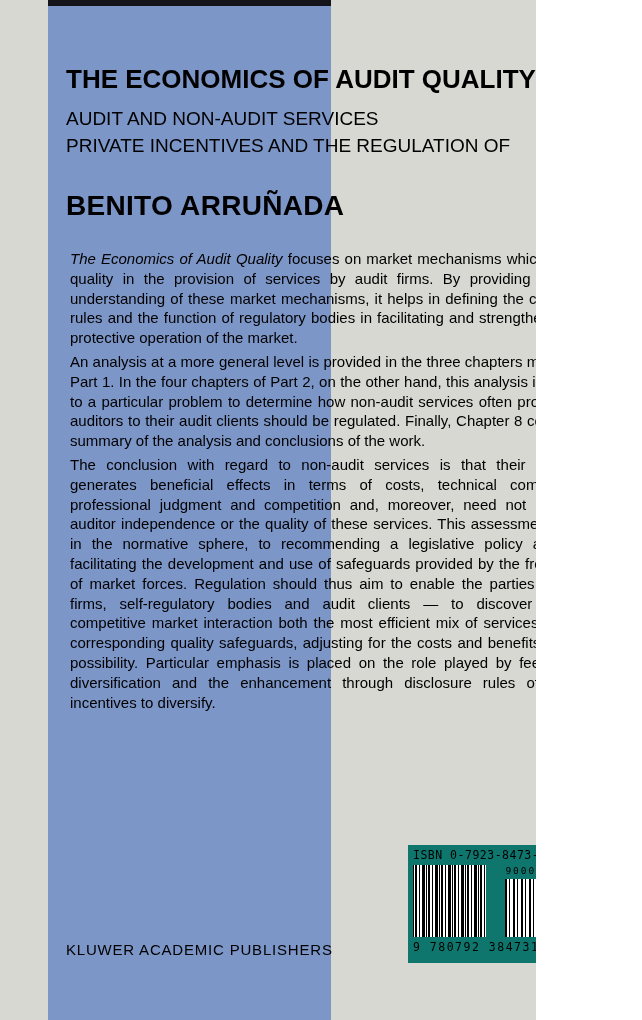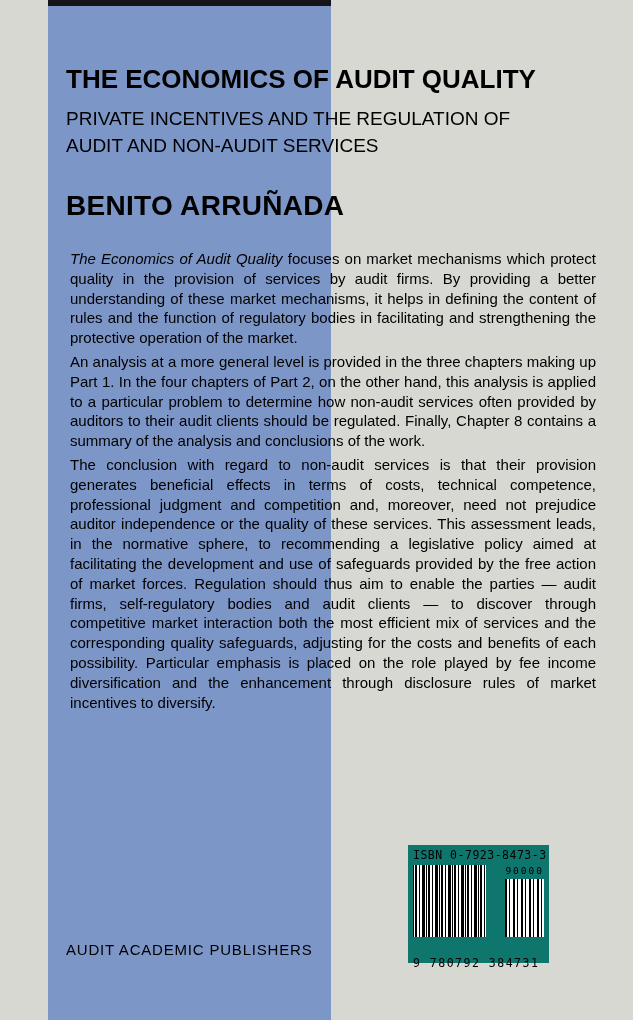--- a/index.html
+++ b/index.html
@@ -1,18 +1,18 @@
 <!DOCTYPE html>
 <html><head>
 <meta charset="utf-8">
 <style>
   html,body{margin:0;padding:0;background:#ffffff;}
   .cover{
     position:relative;
-    width:633px;height:1020px;
+    width:536px;height:1020px;
     background:#d8d8d3;
     font-family:"Liberation Sans",sans-serif;
     color:#000;
     overflow:hidden;
   }
   .band{
     position:absolute;left:48px;top:0;width:283px;height:1020px;
     background:#7d96c8;
   }
   .top-edge{
@@ -88,50 +88,50 @@
     background:repeating-linear-gradient(90deg,
       #000 0px,#000 2px,
       #fff 2px,#fff 4px,
       #000 4px,#000 5px,
       #fff 5px,#fff 8px);
   }
   .ean{
     font-family:"DejaVu Sans Mono",monospace;
     font-size:11.5px;line-height:14px;
     letter-spacing:1.5px;
-    margin-top:19px;
+    margin-top:3px;
     white-space:nowrap;
   }
 </style>
 </head>
 <body>
 
 <div class="cover">
 
   <div class="band"></div>
   <div class="top-edge"></div>
 
   <div class="content">
     <h1 class="title">THE ECONOMICS OF AUDIT QUALITY</h1>
 
     <div class="subtitle">
+      <div>AUDIT AND NON-AUDIT SERVICES</div>
       <div>PRIVATE INCENTIVES AND THE REGULATION OF</div>
-      <div>AUDIT AND NON-AUDIT SERVICES</div>
     </div>
 
     <div class="author">BENITO ARRUÑADA</div>
 
     <div class="desc">
       <p><i>The Economics of Audit Quality</i><span> focuses on market mechanisms which protect quality in the provision of services by audit firms. By providing a better understanding of these market mechanisms, it helps in defining the content of rules and the function of regulatory bodies in facilitating and strengthening the protective operation of the market.</span></p>
       <p>An analysis at a more general level is provided in the three chapters making up Part 1. In the four chapters of Part 2, on the other hand, this analysis is applied to a particular problem to determine how non-audit services often provided by auditors to their audit clients should be regulated. Finally, Chapter 8 contains a summary of the analysis and conclusions of the work.</p>
       <p>The conclusion with regard to non-audit services is that their provision generates beneficial effects in terms of costs, technical competence, professional judgment and competition and, moreover, need not prejudice auditor independence or the quality of these services. This assessment leads, in the normative sphere, to recommending a legislative policy aimed at facilitating the development and use of safeguards provided by the free action of market forces. Regulation should thus aim to enable the parties — audit firms, self-regulatory bodies and audit clients — to discover through competitive market interaction both the most efficient mix of services and the corresponding quality safeguards, adjusting for the costs and benefits of each possibility. Particular emphasis is placed on the role played by fee income diversification and the enhancement through disclosure rules of market incentives to diversify.</p>
     </div>
   </div>
 
-  <div class="publisher">AUDIT ACADEMIC PUBLISHERS</div>
+  <div class="publisher">KLUWER ACADEMIC PUBLISHERS</div>
 
   <div class="barcode">
     <div class="isbn">ISBN 0-7923-8473-3</div>
     <div class="bars-row">
       <div class="main-bars"></div>
       <div class="supp">
         <div class="supp-digits">90000</div>
         <div class="supp-bars"></div>
       </div>
     </div>

